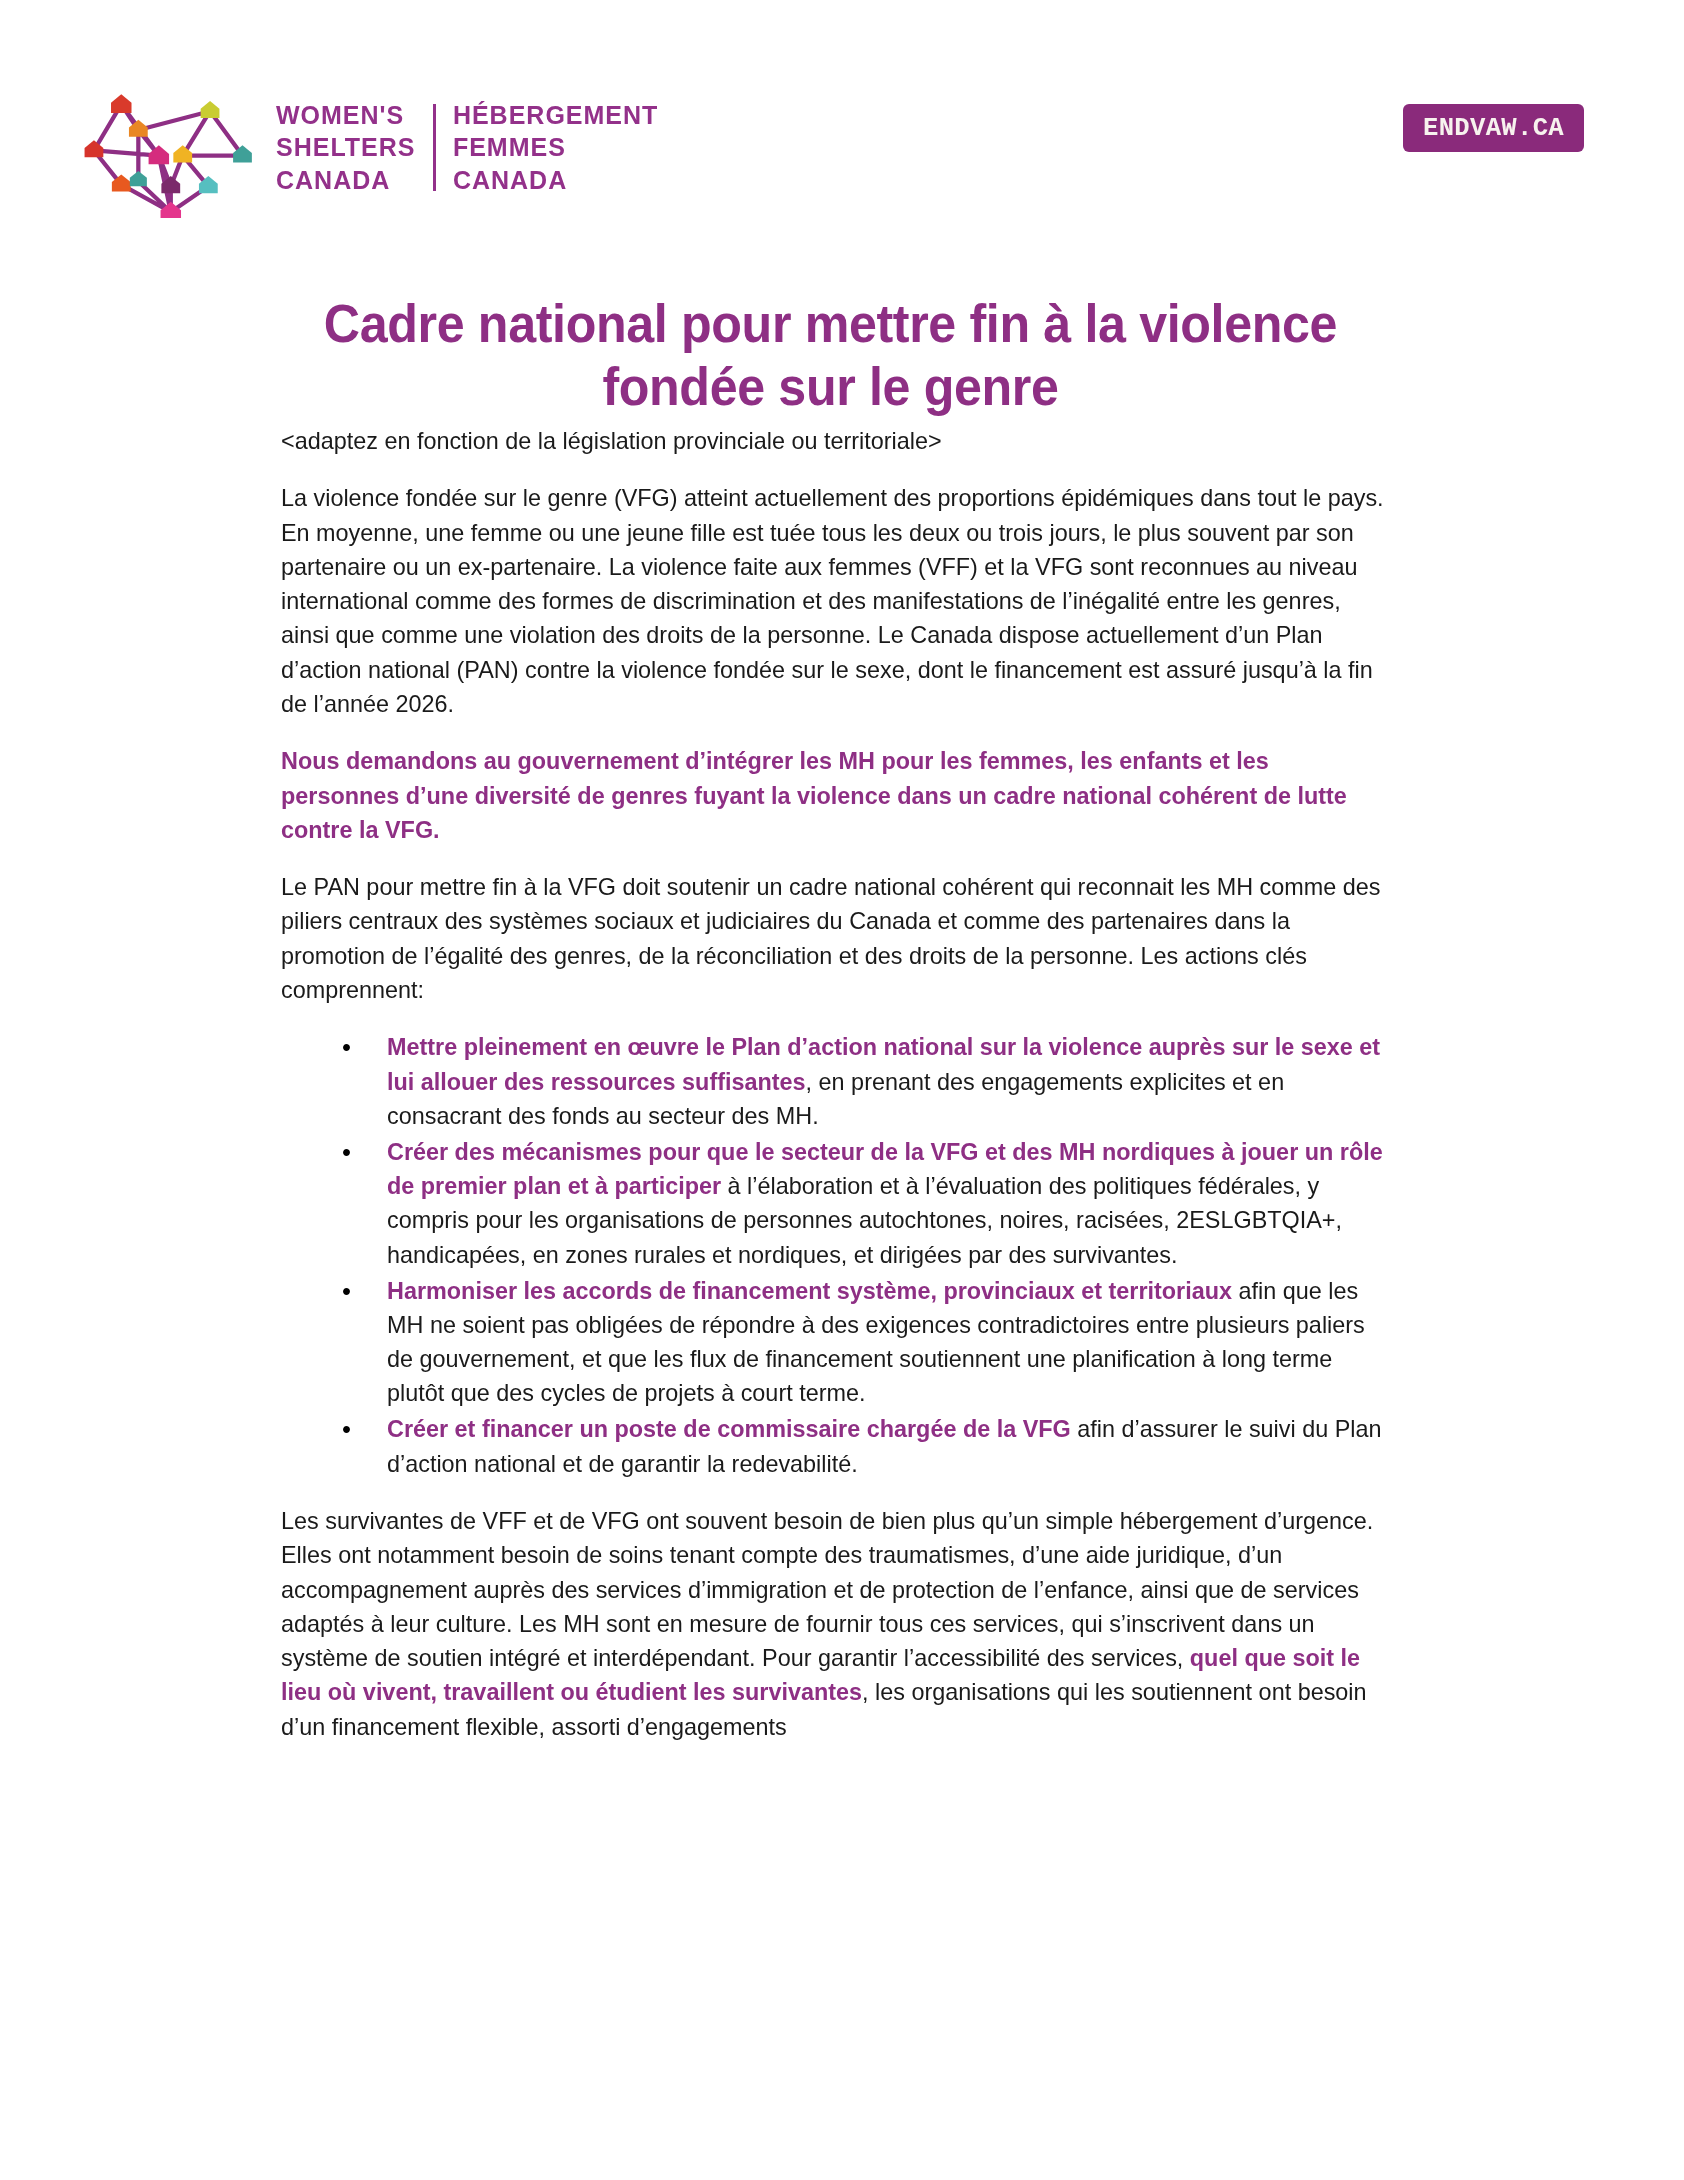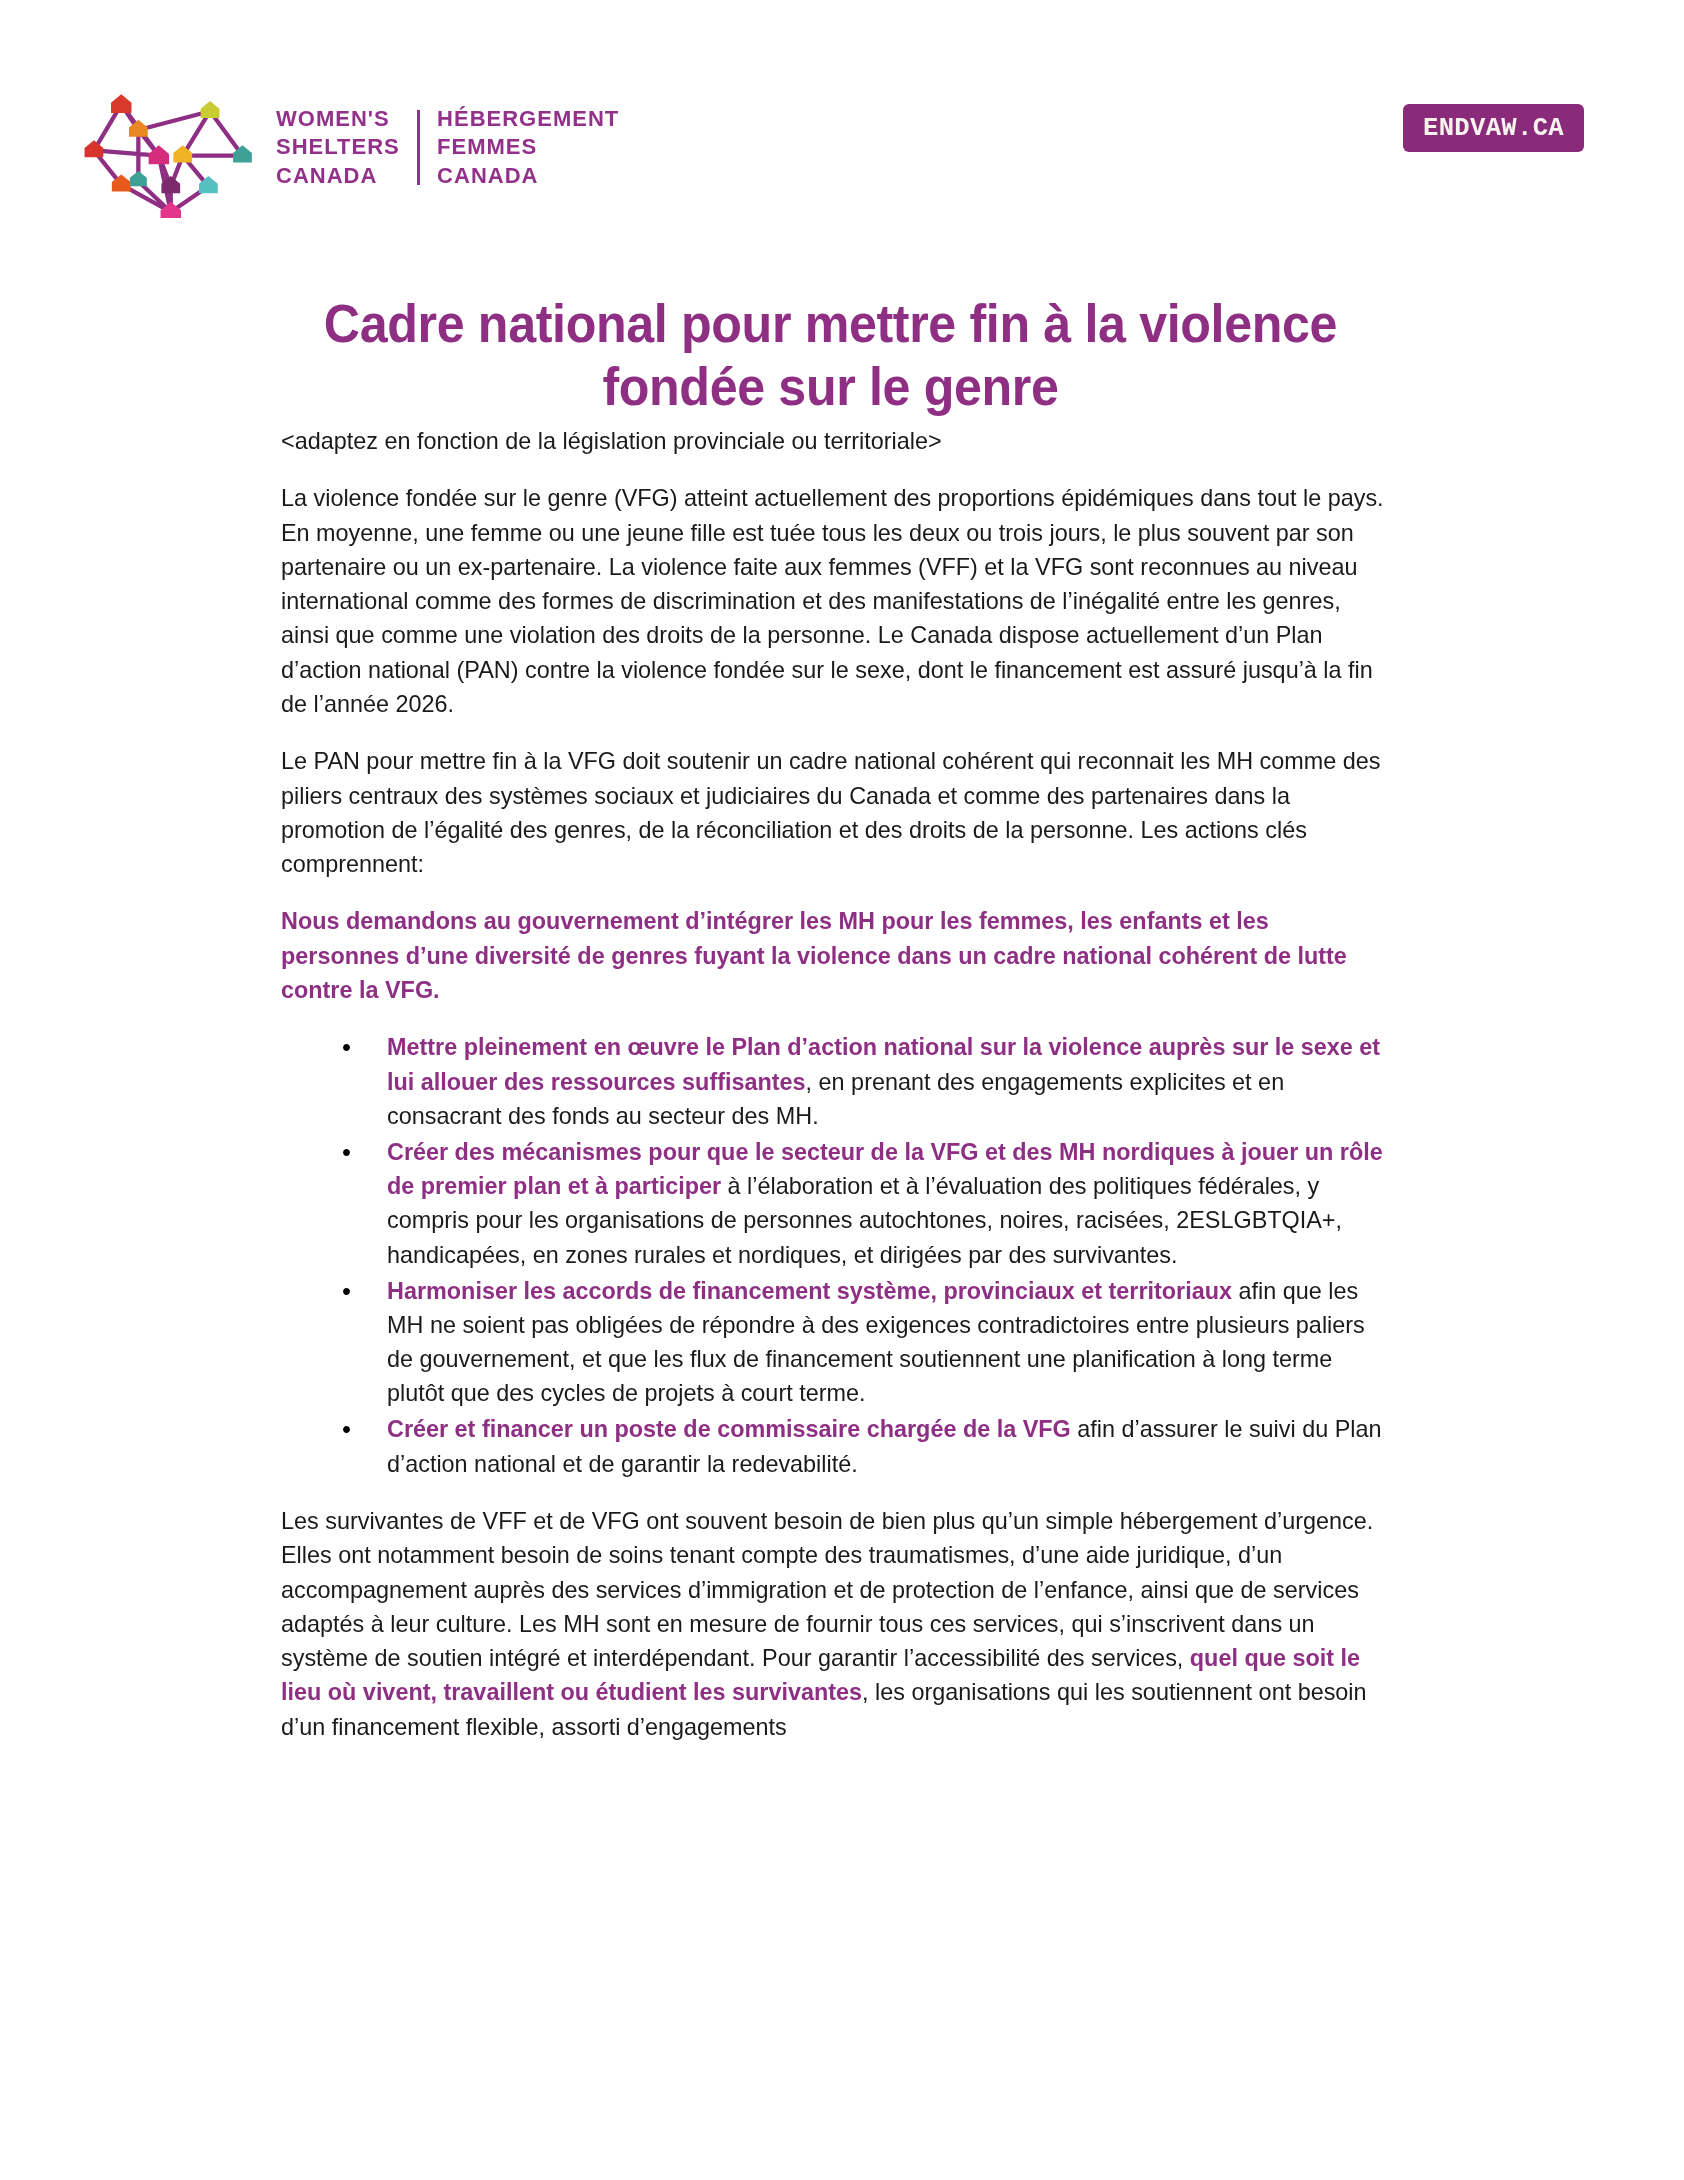--- a/index.html
+++ b/index.html
@@ -44,21 +44,21 @@
     gap: 0;
   }
   .wm-col {
     display: flex;
     flex-direction: column;
     justify-content: center;
   }
   .wm-line {
     font-family: "Liberation Sans", sans-serif;
     font-weight: 700;
-    font-size: 22px;
+    font-size: 25px;
     letter-spacing: 1px;
     line-height: 1.30;
     color: #93318A;
     white-space: nowrap;
   }
   .wm-divider {
     width: 3.4px;
     background: #93318A;
     margin: 5.1px 17px 5.1px 17px;
     align-self: stretch;
@@ -208,24 +208,24 @@
 </div>
 
 <h1 class="doc-title">Cadre national pour mettre fin à la violence fondée sur le genre</h1>
 
 <div class="body-wrap">
 
   <p class="para">&lt;adaptez en fonction de la législation provinciale ou territoriale&gt;</p>
 
   <p class="para">La violence fondée sur le genre (VFG) atteint actuellement des proportions épidémiques dans tout le pays. En moyenne, une femme ou une jeune fille est tuée tous les deux ou trois jours, le plus souvent par son partenaire ou un ex-partenaire. La violence faite aux femmes (VFF) et la VFG sont reconnues au niveau international comme des formes de discrimination et des manifestations de l’inégalité entre les genres, ainsi que comme une violation des droits de la personne. Le Canada dispose actuellement d’un Plan d’action national (PAN) contre la violence fondée sur le sexe, dont le financement est assuré jusqu’à la fin de l’année 2026.</p>
 
+  <p class="para callout">Nous demandons au gouvernement d’intégrer les MH pour les femmes, les enfants et les personnes d’une diversité de genres fuyant la violence dans un cadre national cohérent de lutte contre la VFG.</p>
+
   <p class="para">Le PAN pour mettre fin à la VFG doit soutenir un cadre national cohérent qui reconnait les MH comme des piliers centraux des systèmes sociaux et judiciaires du Canada et comme des partenaires dans la promotion de l’égalité des genres, de la réconciliation et des droits de la personne. Les actions clés comprennent:</p>
 
-  <p class="para callout">Nous demandons au gouvernement d’intégrer les MH pour les femmes, les enfants et les personnes d’une diversité de genres fuyant la violence dans un cadre national cohérent de lutte contre la VFG.</p>
-
   <ul class="actions">
     <li>
       <span class="bullet">•</span>
       <span class="purple-bold">Mettre pleinement en œuvre le Plan d’action national sur la violence auprès sur le sexe et lui allouer des ressources suffisantes</span><span>, en prenant des engagements explicites et en consacrant des fonds au secteur des MH.</span>
     </li>
     <li>
       <span class="bullet">•</span>
       <span class="purple-bold">Créer des mécanismes pour que le secteur de la VFG et des MH nordiques à jouer un rôle de premier plan et à participer</span><span> à l’élaboration et à l’évaluation des politiques fédérales, y compris pour les organisations de personnes autochtones, noires, racisées, 2ESLGBTQIA+, handicapées, en zones rurales et nordiques, et dirigées par des survivantes.</span>
     </li>
     <li>

